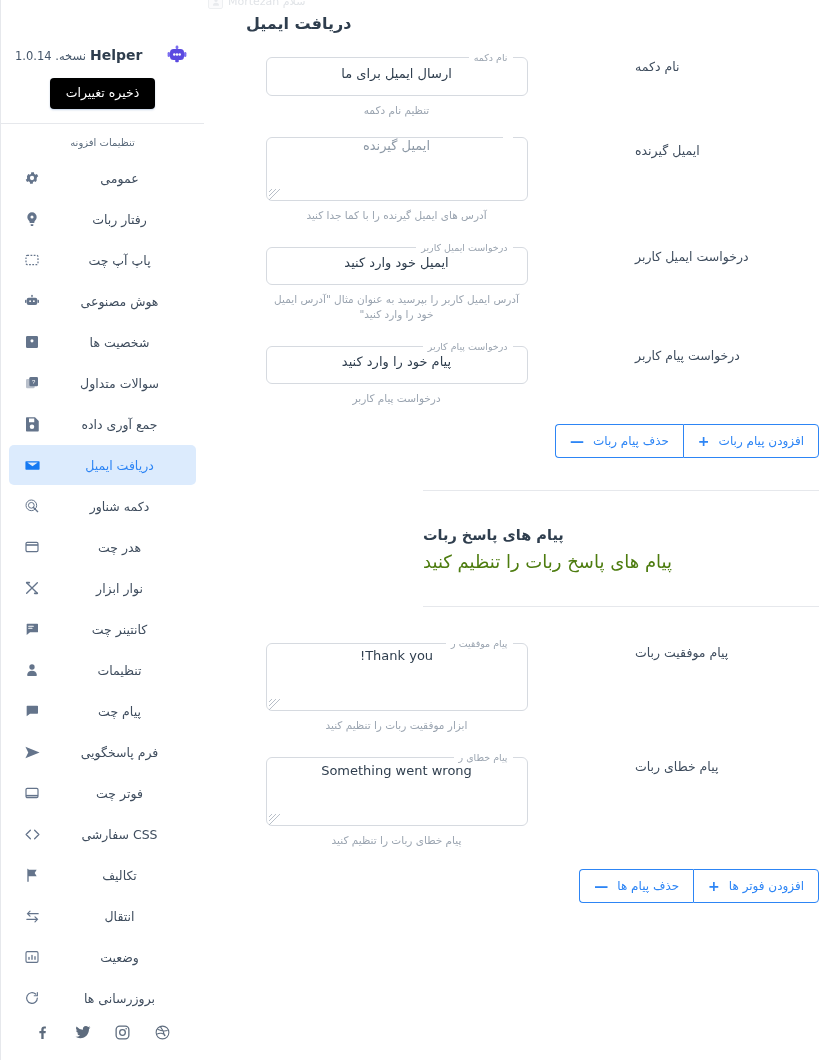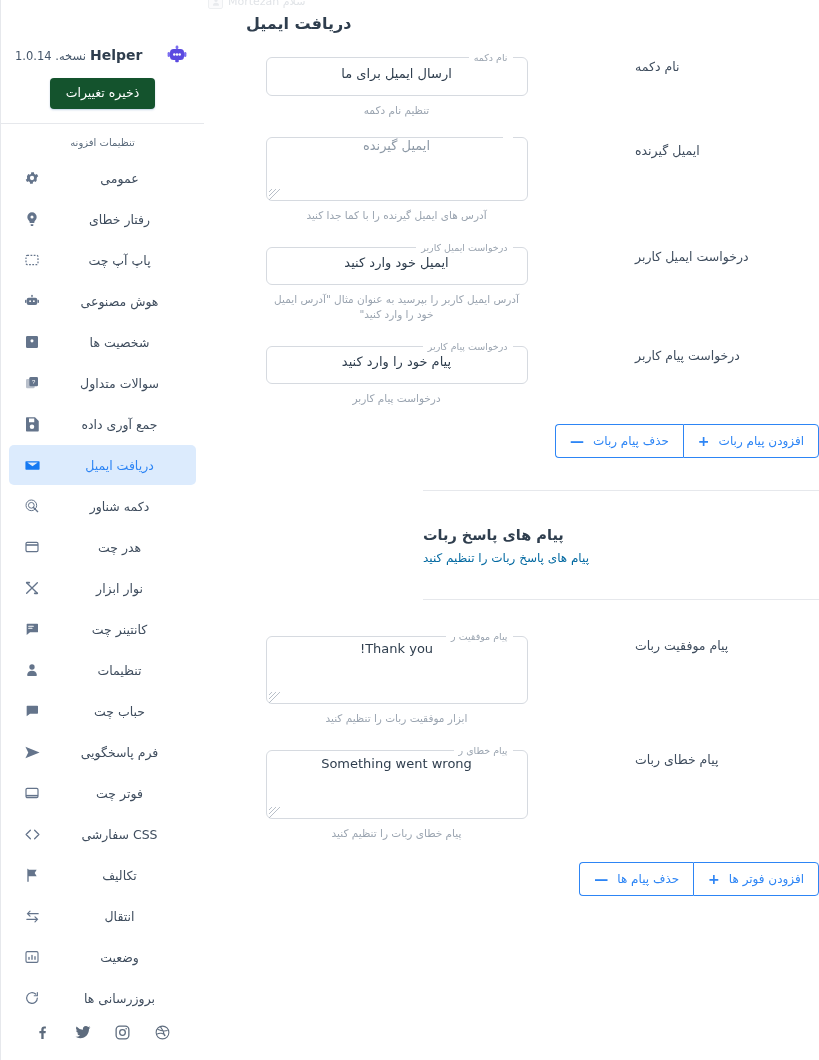--- a/index.html
+++ b/index.html
@@ -49,21 +49,21 @@
     font-size: 12.5px;
     color: #3c4a5a;
     white-space: nowrap;
     padding-left: 2px;
   }
   .brand-name { font-weight: bold; font-size: 14px; color: #2f3e4e; }
   .brand-ver { font-weight: normal; color: #45566a; font-size: 11.5px; }
 
   .sb-save-row { padding: 6px 0 14px 0; display: flex; justify-content: center; }
   .btn-save {
-    background: #14532d;
+    background: #000000;
     color: #ffffff;
     border: none;
     border-radius: 4px;
     font-size: 12.5px;
     font-family: inherit;
     padding: 9px 16px;
     cursor: pointer;
     line-height: 1;
     box-shadow: 0 1px 2px rgba(20,80,160,.25);
   }
@@ -269,22 +269,22 @@
 
   .section-head { width: 396px; text-align: left; }
   .section-head h2 {
     margin: 0;
     font-size: 14.5px;
     font-weight: bold;
     color: #2f3e4e;
   }
   .section-head p {
     margin: 8px 0 0 0;
-    font-size: 12px;
-    color: #0369a1;
+    font-size: 18px;
+    color: #4d7c0f;
   }
 </style>
 </head>
 <body>
 
 <div class="app">
 
   <aside class="sidebar">
 
     <div class="sb-brand">
@@ -325,21 +325,21 @@
         <span class="lb">عمومی</span>
       </div>
 
       <div class="sb-item">
         <span class="ic">
           <svg width="16" height="16" viewBox="0 0 24 24" fill="currentColor">
               <path d="M12 2a7 7 0 0 0-7 7c0 2.6 1.4 4.2 2.5 5.5.6.7 1 1.2 1 1.9V18h7v-1.6c0-.7.4-1.2 1-1.9C17.6 13.2 19 11.6 19 9a7 7 0 0 0-7-7Zm-2 18h4v1.2a1.4 1.4 0 0 1-1.4 1.3h-1.2A1.4 1.4 0 0 1 10 21.2V20Z"></path>
               <circle cx="12" cy="9" r="2.3" fill="#fff"></circle>
             </svg>
         </span>
-        <span class="lb">رفتار خطای</span>
+        <span class="lb">رفتار ربات</span>
       </div>
 
       <div class="sb-item">
         <span class="ic">
           <svg width="16" height="16" viewBox="0 0 24 24" fill="none" stroke="currentColor" stroke-width="1.8" stroke-dasharray="2.6 2.2">
               <rect x="3" y="5" width="18" height="14" rx="2"></rect>
             </svg>
         </span>
         <span class="lb">پاپ آپ چت</span>
       </div>
@@ -445,21 +445,21 @@
         </span>
         <span class="lb">تنظیمات</span>
       </div>
 
       <div class="sb-item">
         <span class="ic">
           <svg width="16" height="16" viewBox="0 0 24 24" fill="currentColor">
               <path d="M4 4h16a1 1 0 0 1 1 1v10a1 1 0 0 1-1 1H9l-5 4V5a1 1 0 0 1 1-1Z"></path>
             </svg>
         </span>
-        <span class="lb">حباب چت</span>
+        <span class="lb">پیام چت</span>
       </div>
 
       <div class="sb-item">
         <span class="ic">
           <svg width="17" height="17" viewBox="0 0 24 24" fill="currentColor">
               <path d="M2 4l20 8-20 8 4-8-4-8Z"></path>
             </svg>
         </span>
         <span class="lb">فرم پاسخگویی</span>
       </div>

